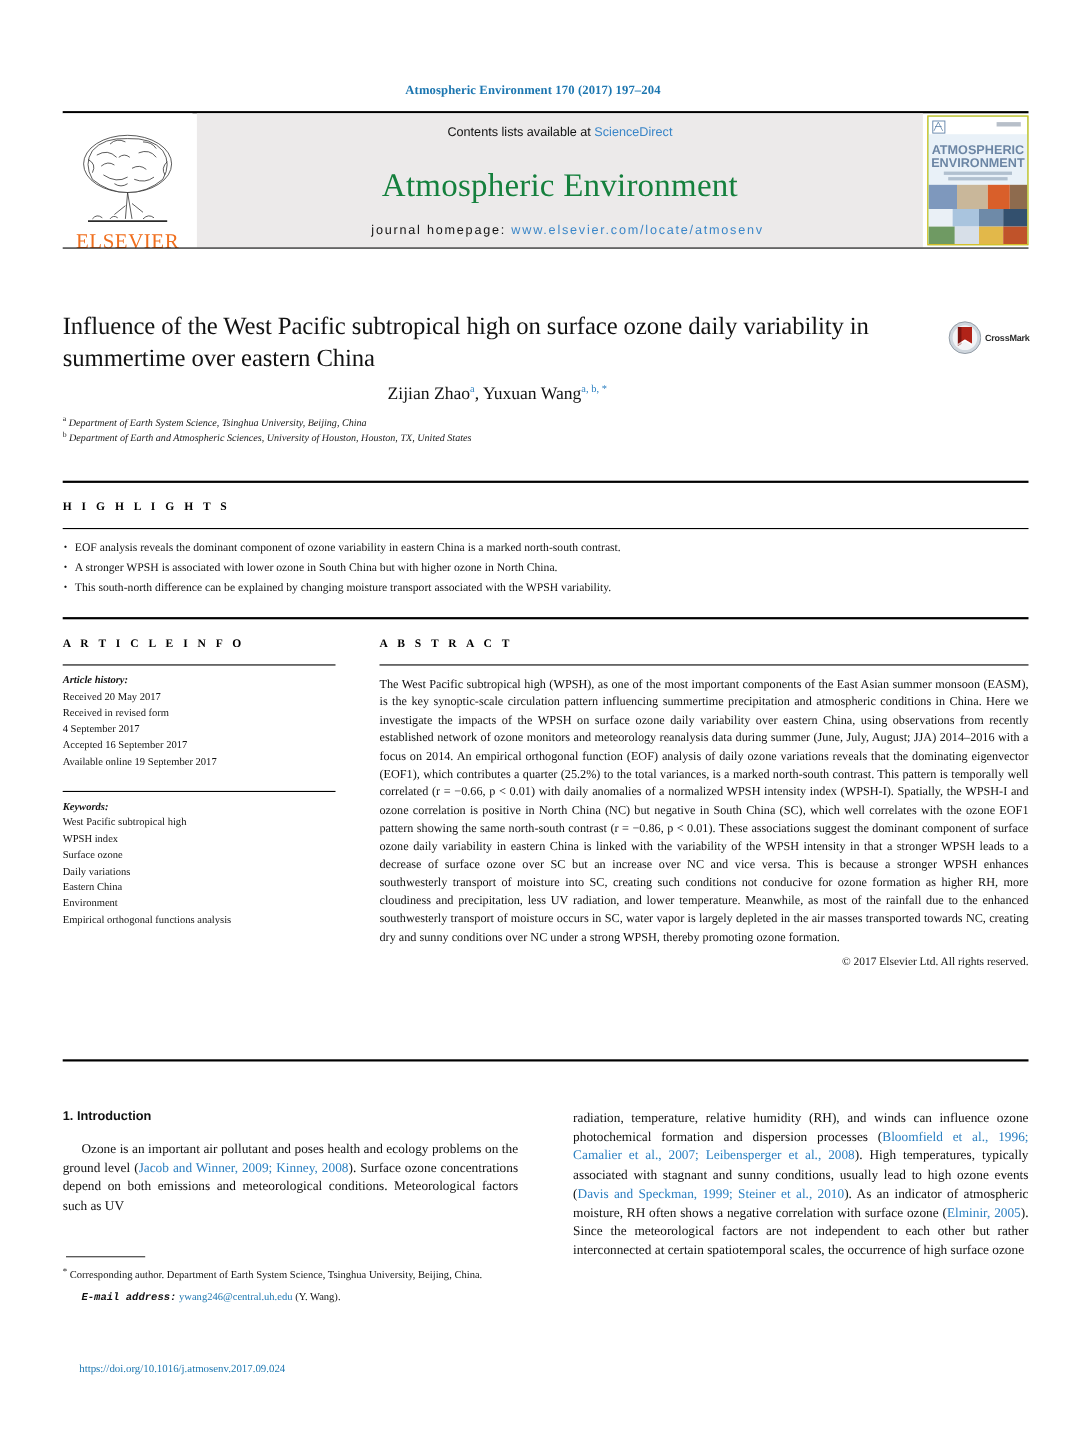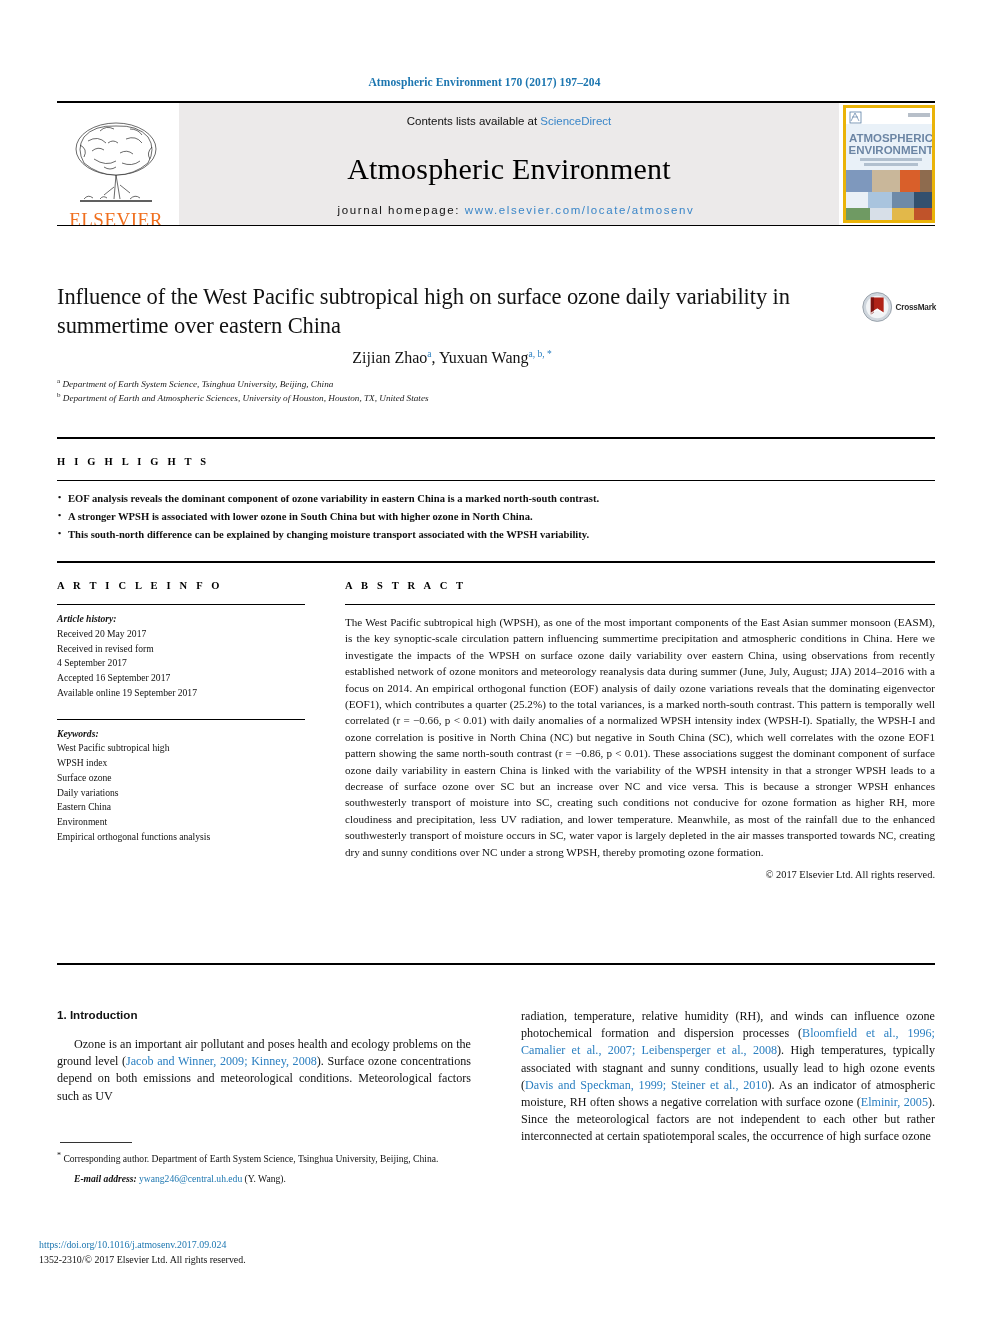--- a/index.html
+++ b/index.html
@@ -84,39 +84,39 @@
     font-family: "Liberation Sans", sans-serif;
     font-size: 11.5px;
     color: #101010;
   }
   .contents-line .sd {
     color: #3a86c8;
   }
   .journal-title {
     font-family: "Liberation Serif", serif;
     font-size: 30px;
-    color: #000000;
+    color: #15803d;
     letter-spacing: 0.2px;
     line-height: 1;
     margin: 6px 0 0 0;
   }
   .homepage-line {
     font-family: "Liberation Sans", sans-serif;
     font-size: 11.5px;
     color: #101010;
     letter-spacing: 1.6px;
     padding-left: 14px;
   }
   .homepage-line .url { color: #3a86c8; }
   .cover-thumb {
     flex: 0 0 92px;
     width: 92px;
     height: 118px;
     margin-top: 2px;
-    border: 3px solid #eab308;
+    border: 1px solid #eab308;
     box-sizing: border-box;
     position: relative;
     overflow: hidden;
     background: #86efac;
   }
   .masthead-bottomrule {
     position: absolute;
     left: 0;
     top: 122px;
     width: 878px;
@@ -214,21 +214,20 @@
     padding: 0;
     list-style: none;
     font-family: "Liberation Serif", serif;
     font-size: 10.6px;
     line-height: 1.72;
     color: #111;
   }
   .hl-list li {
     padding-left: 11px;
     position: relative;
-    font-weight: bold;
   }
   .hl-list li:before {
     content: "\2022";
     position: absolute;
     left: 1px;
     top: -0.5px;
     font-size: 9px;
   }
 
   
@@ -321,25 +320,25 @@
     font-size: 9.6px;
     line-height: 1.46;
     color: #111;
     text-align: justify;
   }
   .footnote .star { font-size: 8px; vertical-align: super; }
   .email-line {
     margin-top: 6px;
     text-indent: 17px;
   }
-  .email-line .it { font-style: italic; font-weight: bold; }
+  .email-line .it { font-style: italic; font-weight: bold; font-family: Liberation Mono, monospace; }
   .doi-block {
     position: absolute;
     top: 1237px;
-    left: 39px;
+    left: 72px;
     width: 414px;
     font-family: "Liberation Serif", serif;
     font-size: 9.9px;
     line-height: 1.52;
     color: #111;
   }
   .doi-block .doi { color: #1c76b0; }
 </style>
 </head>
 <body>
@@ -492,16 +491,15 @@
     <span class="star">*</span><span> Corresponding author. Department of Earth System Science, Tsinghua University, Beijing, China.</span>
     <div class="email-line">
       <span class="it">E-mail address:</span>
       <a class="link" href="#">ywang246@central.uh.edu</a>
       <span>(Y. Wang).</span>
     </div>
   </div>
 
   <div class="doi-block">
     <a class="link doi" href="#">https://doi.org/10.1016/j.atmosenv.2017.09.024</a>
-    <div>1352-2310/© 2017 Elsevier Ltd. All rights reserved.</div>
   </div>
 
 </div>
 
 </body></html>

